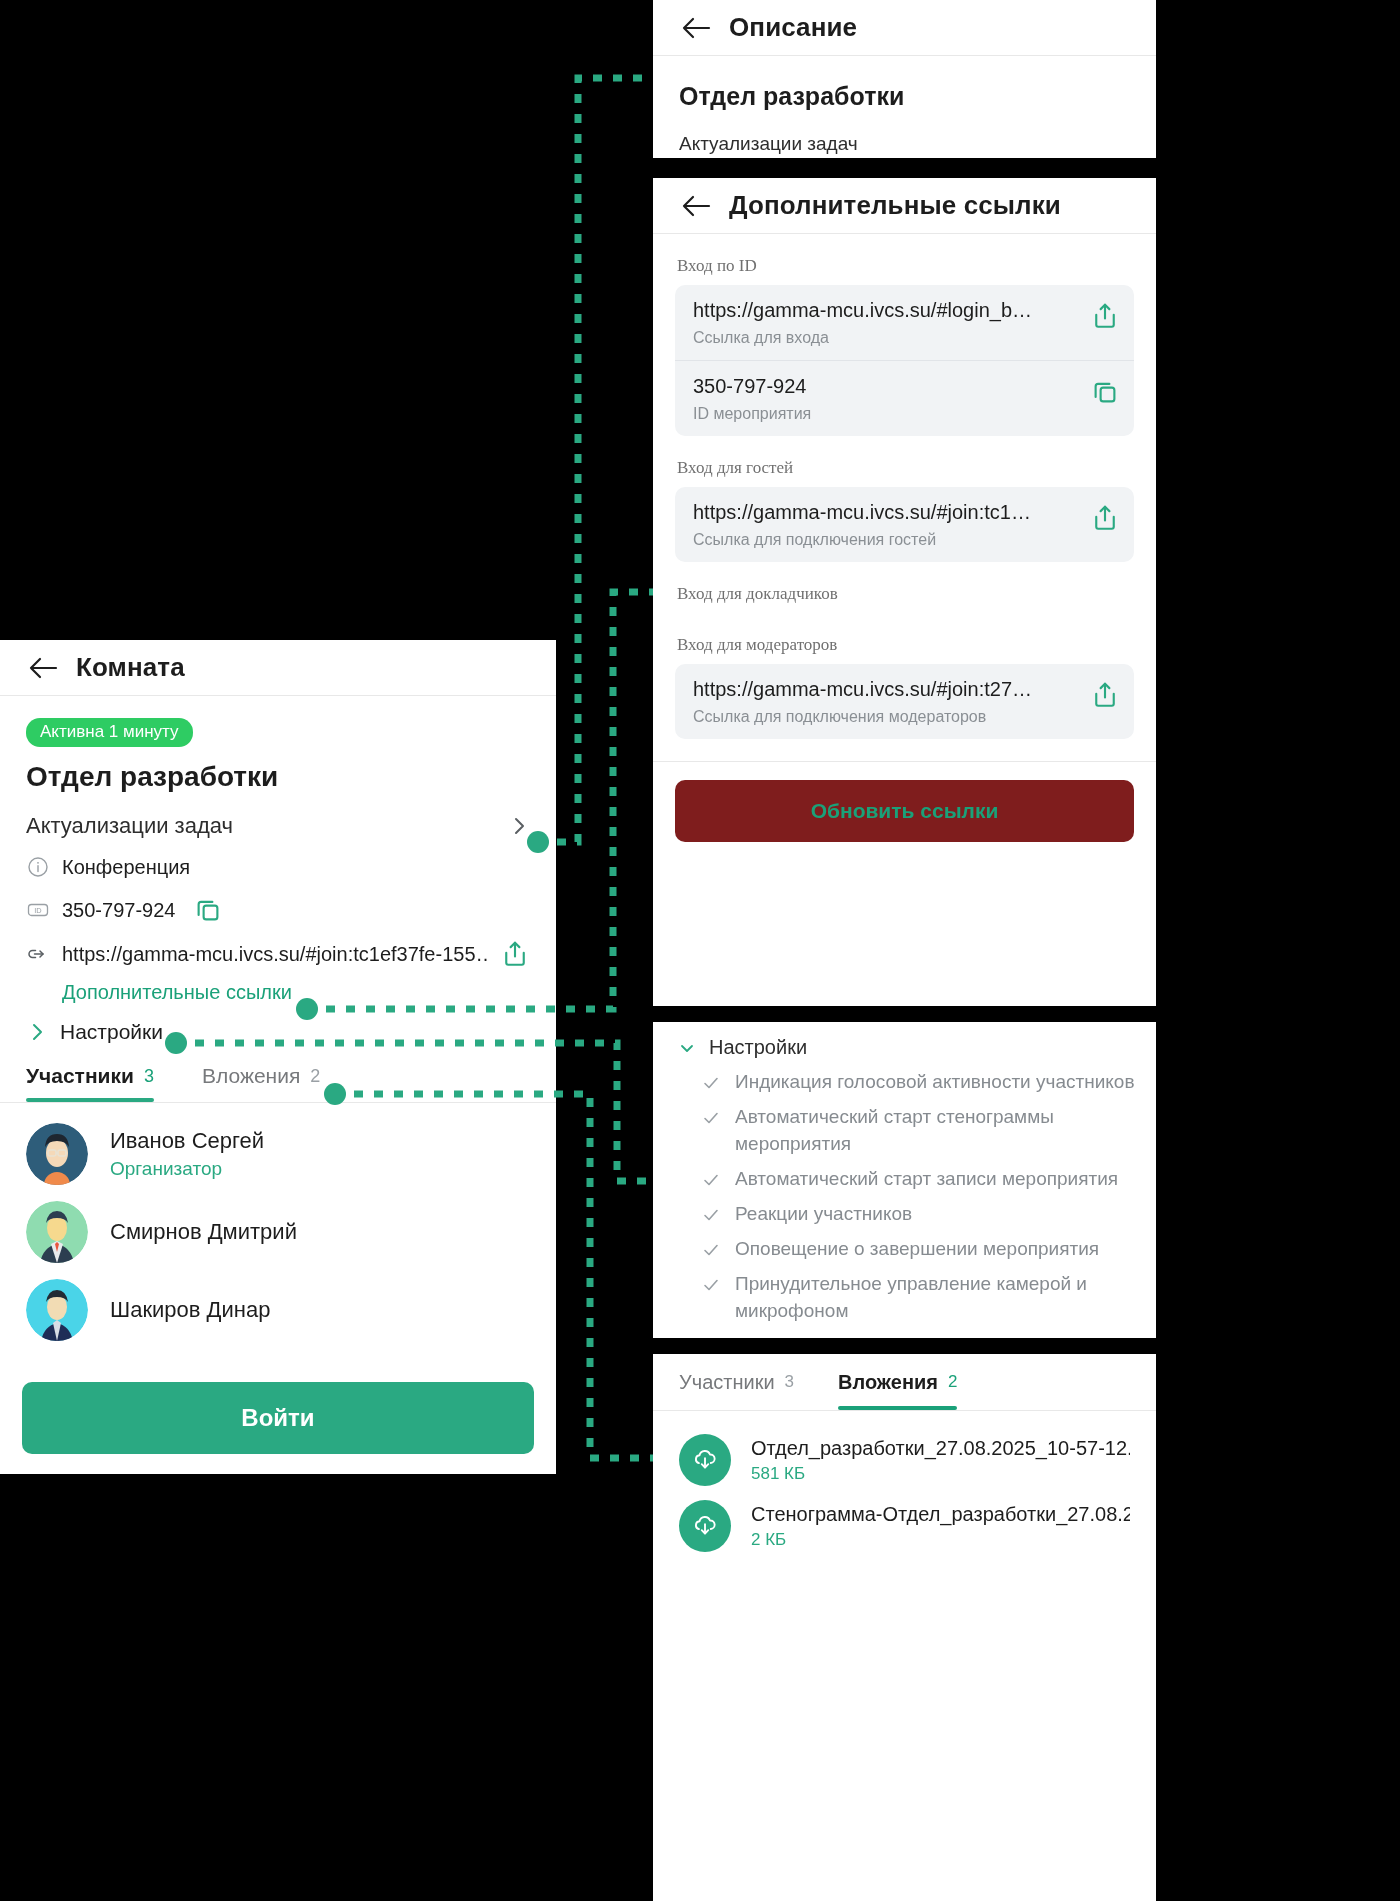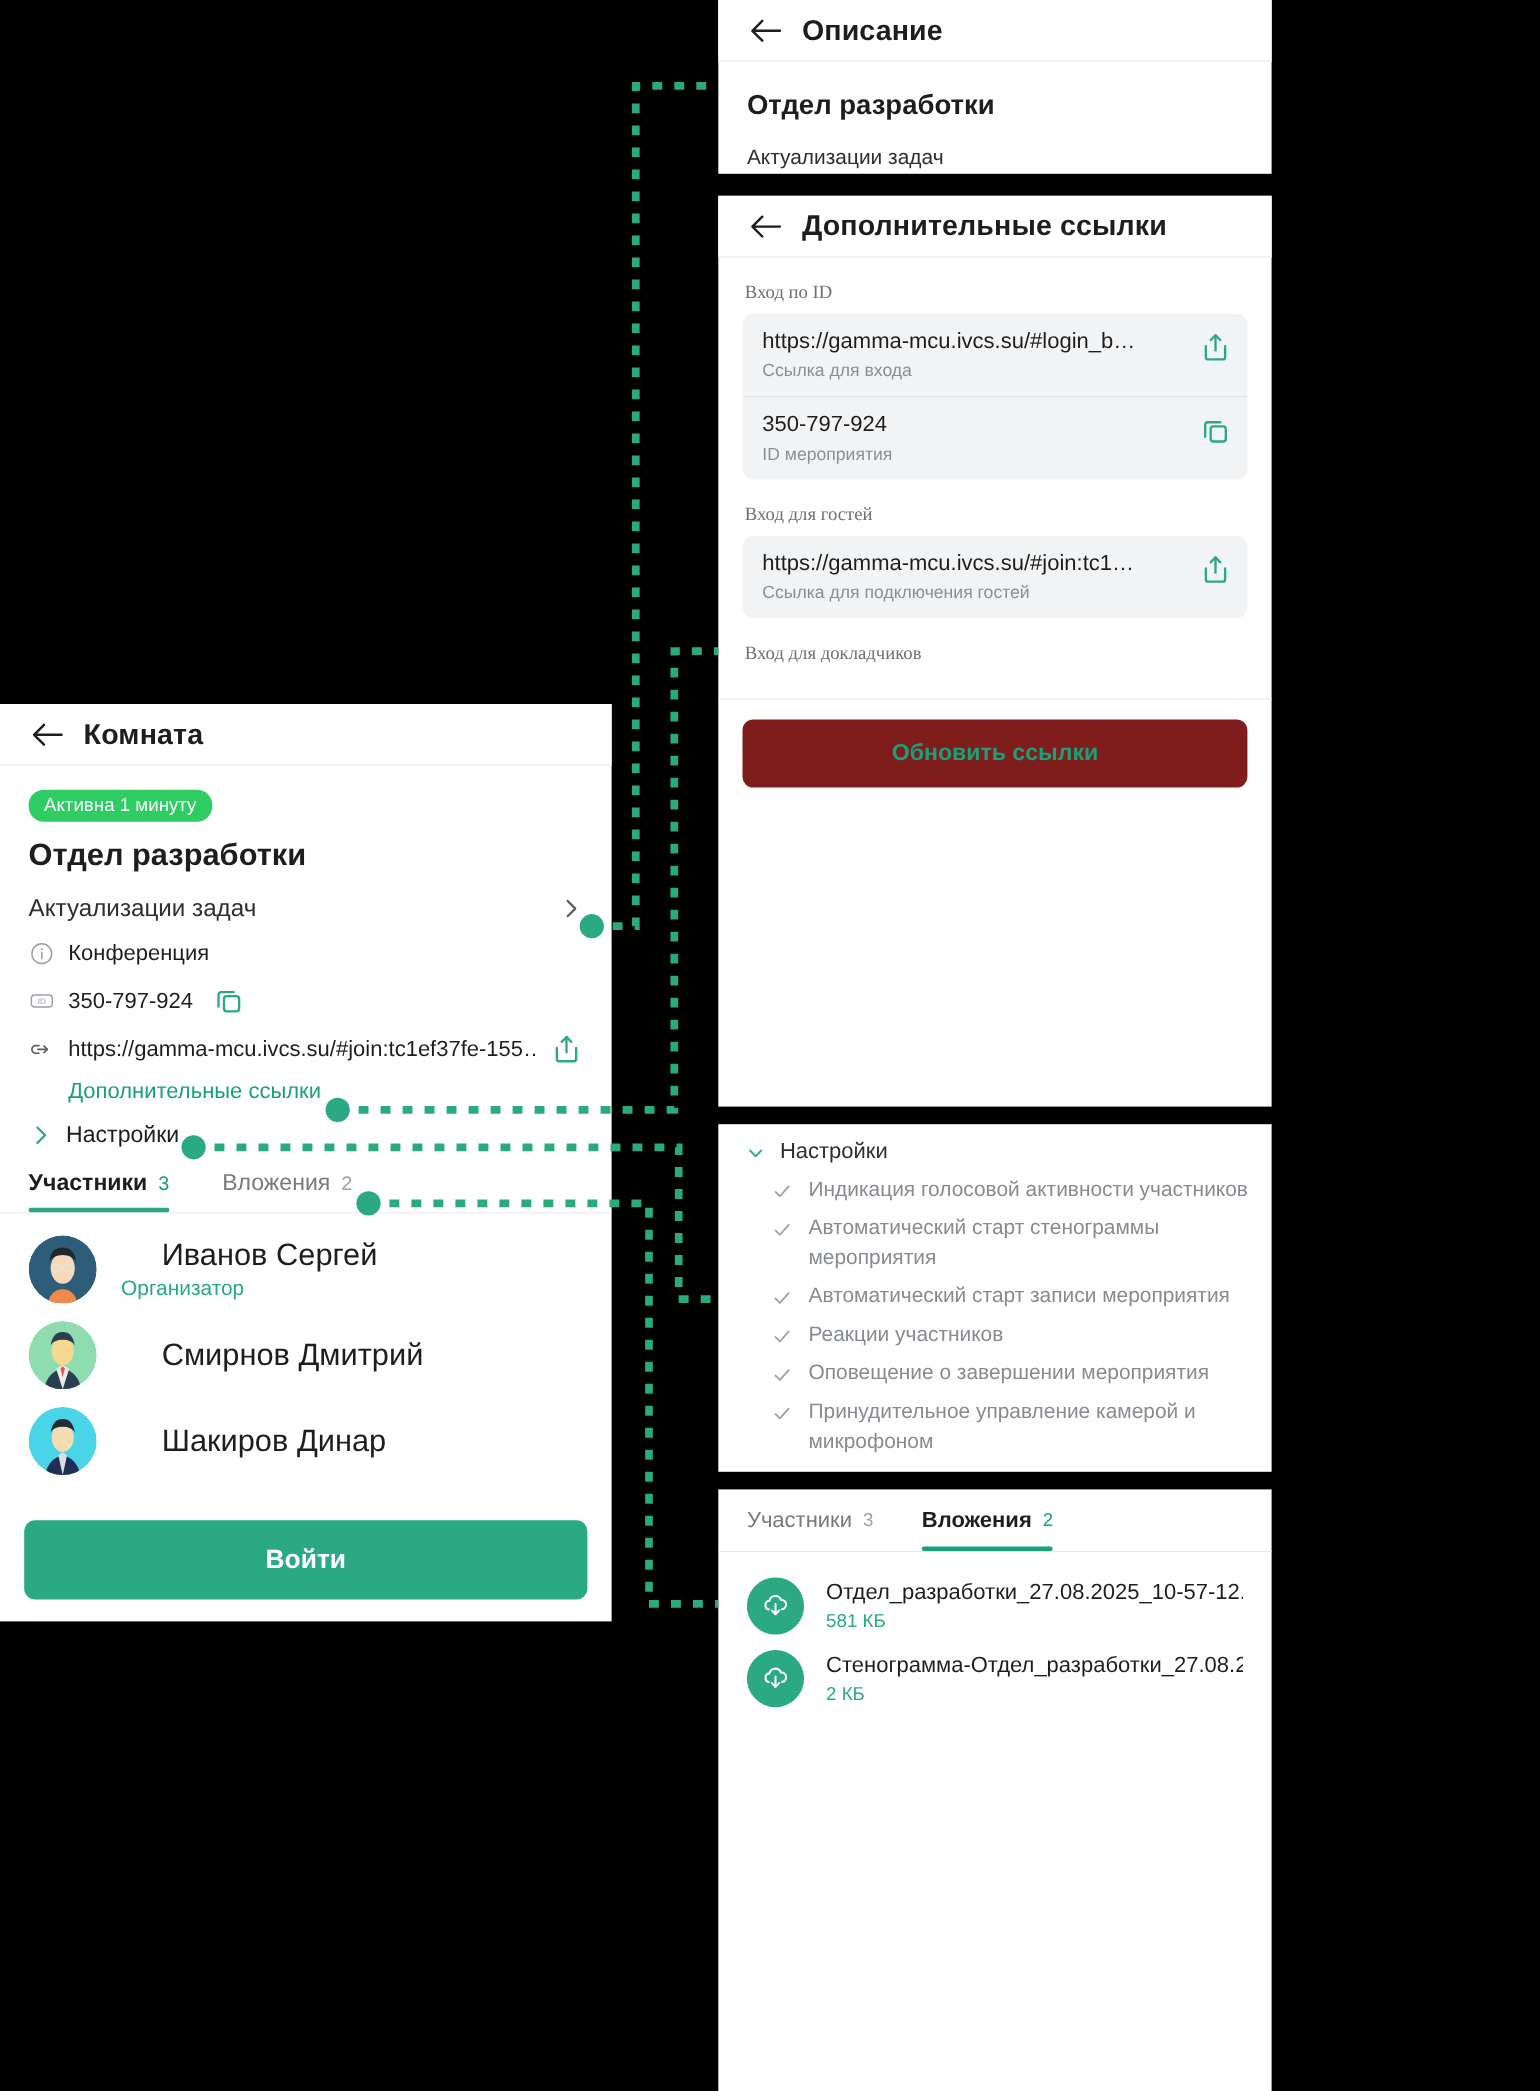--- a/index.html
+++ b/index.html
@@ -133,21 +133,21 @@
   .room-tab.active .t-cnt { color: #1aa179; }
   .room-tab.active::after {
     content: ""; position: absolute; left: 0; right: 0; bottom: 0;
     height: 4px; background: #2aa982; border-radius: 2px;
   }
   .room-tabs-line { height: 1px; background: #e8e8e8; }
   .people { padding: 12px 26px 0 26px; }
   .person { display: flex; align-items: center; gap: 22px; padding: 8px 0; }
   .avatar { width: 62px; height: 62px; border-radius: 50%; flex: none; overflow:hidden; }
   .avatar svg { display:block; }
-  .p-name { font-size: 28px; color: #1d1d1d; margin-left: 37px; }
+  .p-name { font-size: 22px; color: #1d1d1d; }
   .p-role { font-size: 19px; color: #2aa982; margin-top: 4px; }
   .enter-wrap { position: absolute; left: 22px; right: 22px; bottom: 20px; }
   .enter-btn {
     width: 100%; height: 72px; border: none; border-radius: 10px;
     background: #2aa982; color: #fff; font-size: 24px; font-weight: bold;
     font-family: inherit; cursor: pointer;
   }
 
   
   #conn { position: absolute; left: 0; top: 0; width: 1400px; height: 1901px;
@@ -234,20 +234,38 @@
               </svg>
             </span>
           </div>
         </div>
       </div>
 
       <div class="link-group">
         <div class="glabel">Вход для докладчиков</div>
       </div>
 
+      <div class="link-group">
+        <div class="glabel">Вход для модераторов</div>
+        <div class="link-card">
+          <div class="link-row">
+            <div class="col">
+              <div class="val">https://gamma-mcu.ivcs.su/#join:t27…</div>
+              <div class="cap">Ссылка для подключения модераторов</div>
+            </div>
+            <span class="row-ico">
+              <svg width="30" height="30" viewBox="0 0 24 24" fill="none" stroke="#2aa982" stroke-width="1.7" stroke-linecap="round" stroke-linejoin="round">
+                <path d="M12 14 V3"></path>
+                  <path d="M8.5 6.5 L12 3 L15.5 6.5"></path>
+                <path d="M5 11 V19 A1.6 1.6 0 0 0 6.6 20.6 H17.4 A1.6 1.6 0 0 0 19 19 V11"></path>
+              </svg>
+            </span>
+          </div>
+        </div>
+      </div>
 
     </div>
     <div class="refresh-wrap">
       <button class="refresh-btn">Обновить ссылки</button>
     </div>
   </div>
 
   <div class="panel" id="settings">
     <div class="body">
       <div class="set-head">

